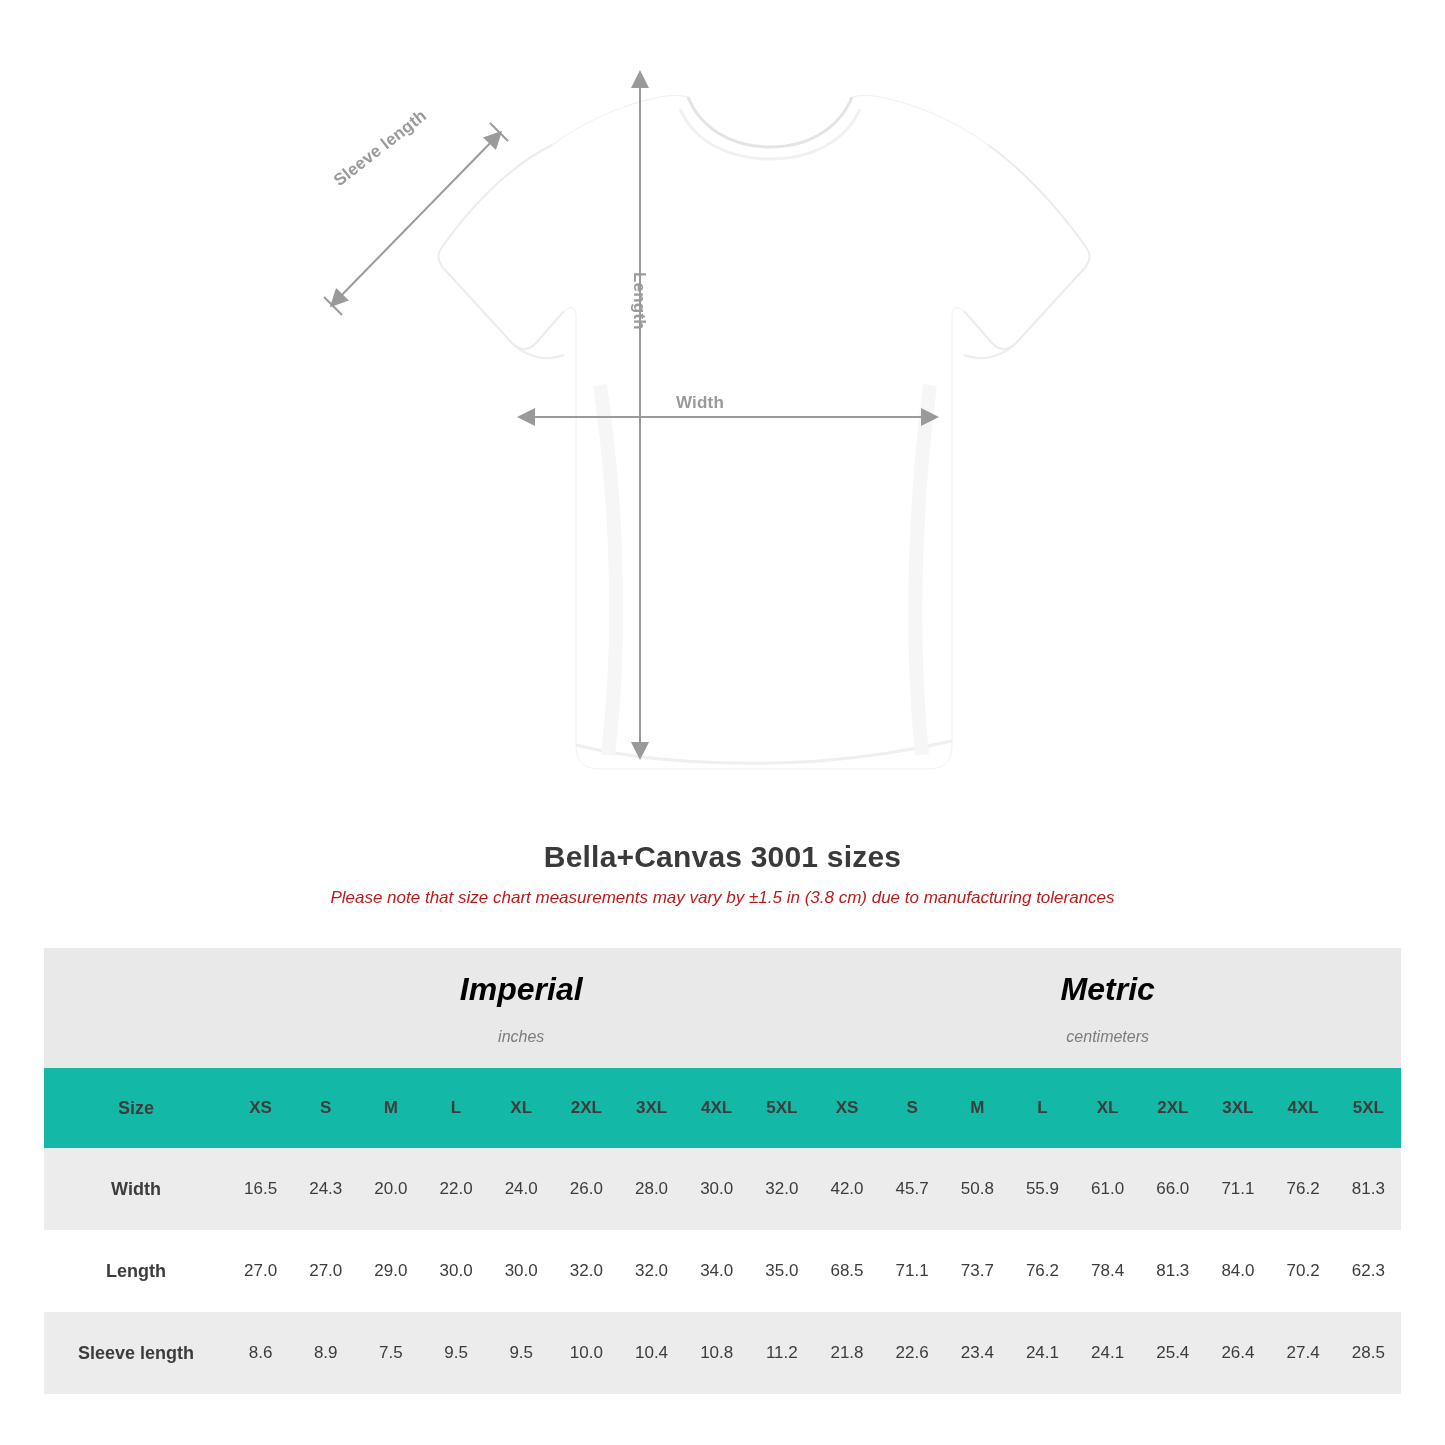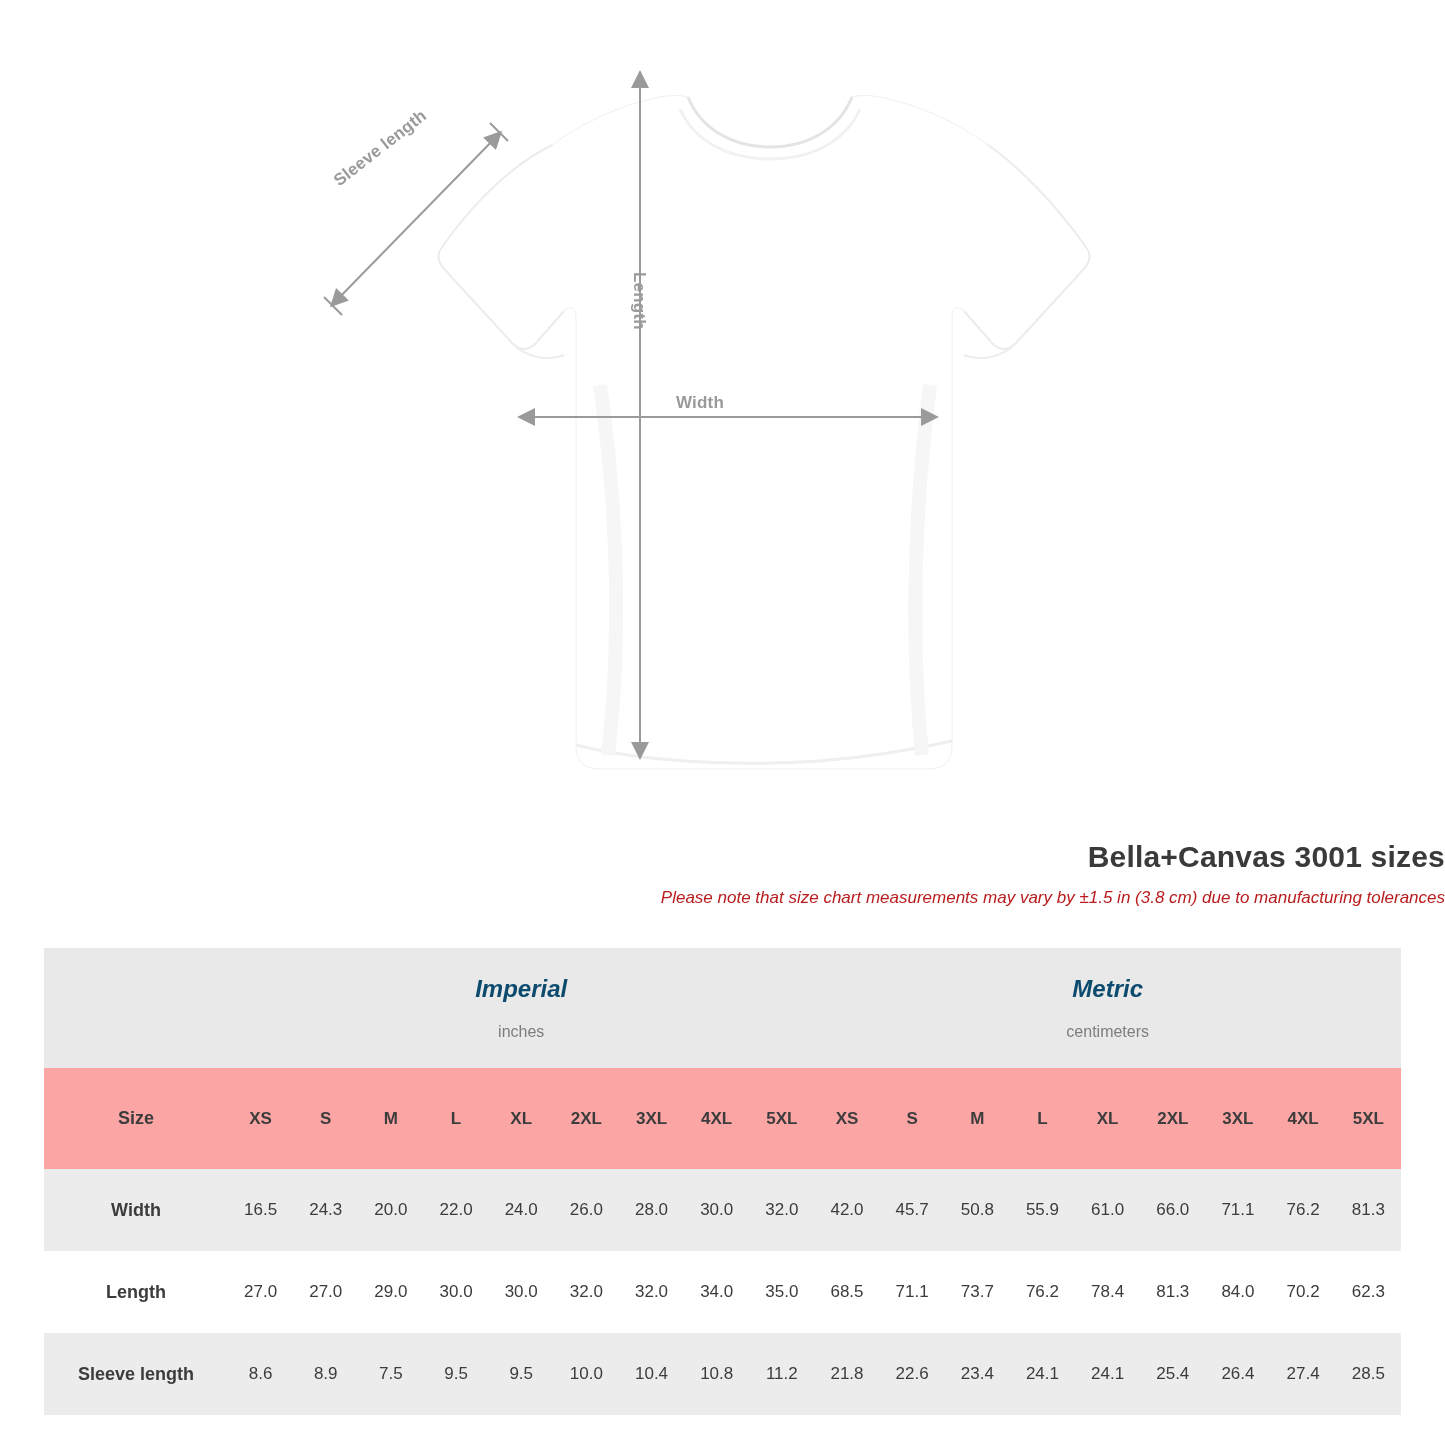--- a/index.html
+++ b/index.html
@@ -63,21 +63,21 @@
     left: 676px;
     top: 393px;
   }
 
   
   .title-block {
     position: absolute;
     left: 0;
     top: 840px;
     width: 1445px;
-    text-align: right;
+    text-align: center;
   }
   .chart-title {
     font-size: 30px;
     font-weight: bold;
     color: #3a3a3a;
     margin: 0;
     letter-spacing: 0.2px;
   }
   .chart-note {
     margin-top: 14px;
@@ -104,38 +104,39 @@
     vertical-align: middle;
     font-size: 17px;
     color: #3c3c3c;
     padding: 0;
   }
   .band-row td {
     height: 120px;
     background: #e9e9e9;
   }
   .band-inner .unit-sys {
-    font-size: 24px;
+    font-size: 32px;
     font-style: italic;
     font-weight: bold;
-    color: #0c4a6e;
+    color: #000000;
     line-height: 1.2;
   }
   .band-inner .unit-name {
     font-size: 16px;
+    font-style: italic;
     color: #7d7d7d;
     margin-top: 20px;
   }
 
   .head-row td {
-    height: 101px;
+    height: 80px;
     font-weight: bold;
     font-size: 18px;
     color: #3c3c3c;
-    background: #fca5a5;
+    background: #14b8a6;
   }
   .head-row td.rowlabel {
     font-size: 18px;
   }
 
   .data-row td {
     height: 82px;
     font-size: 18px;
   }
   .data-row td.rowlabel {

